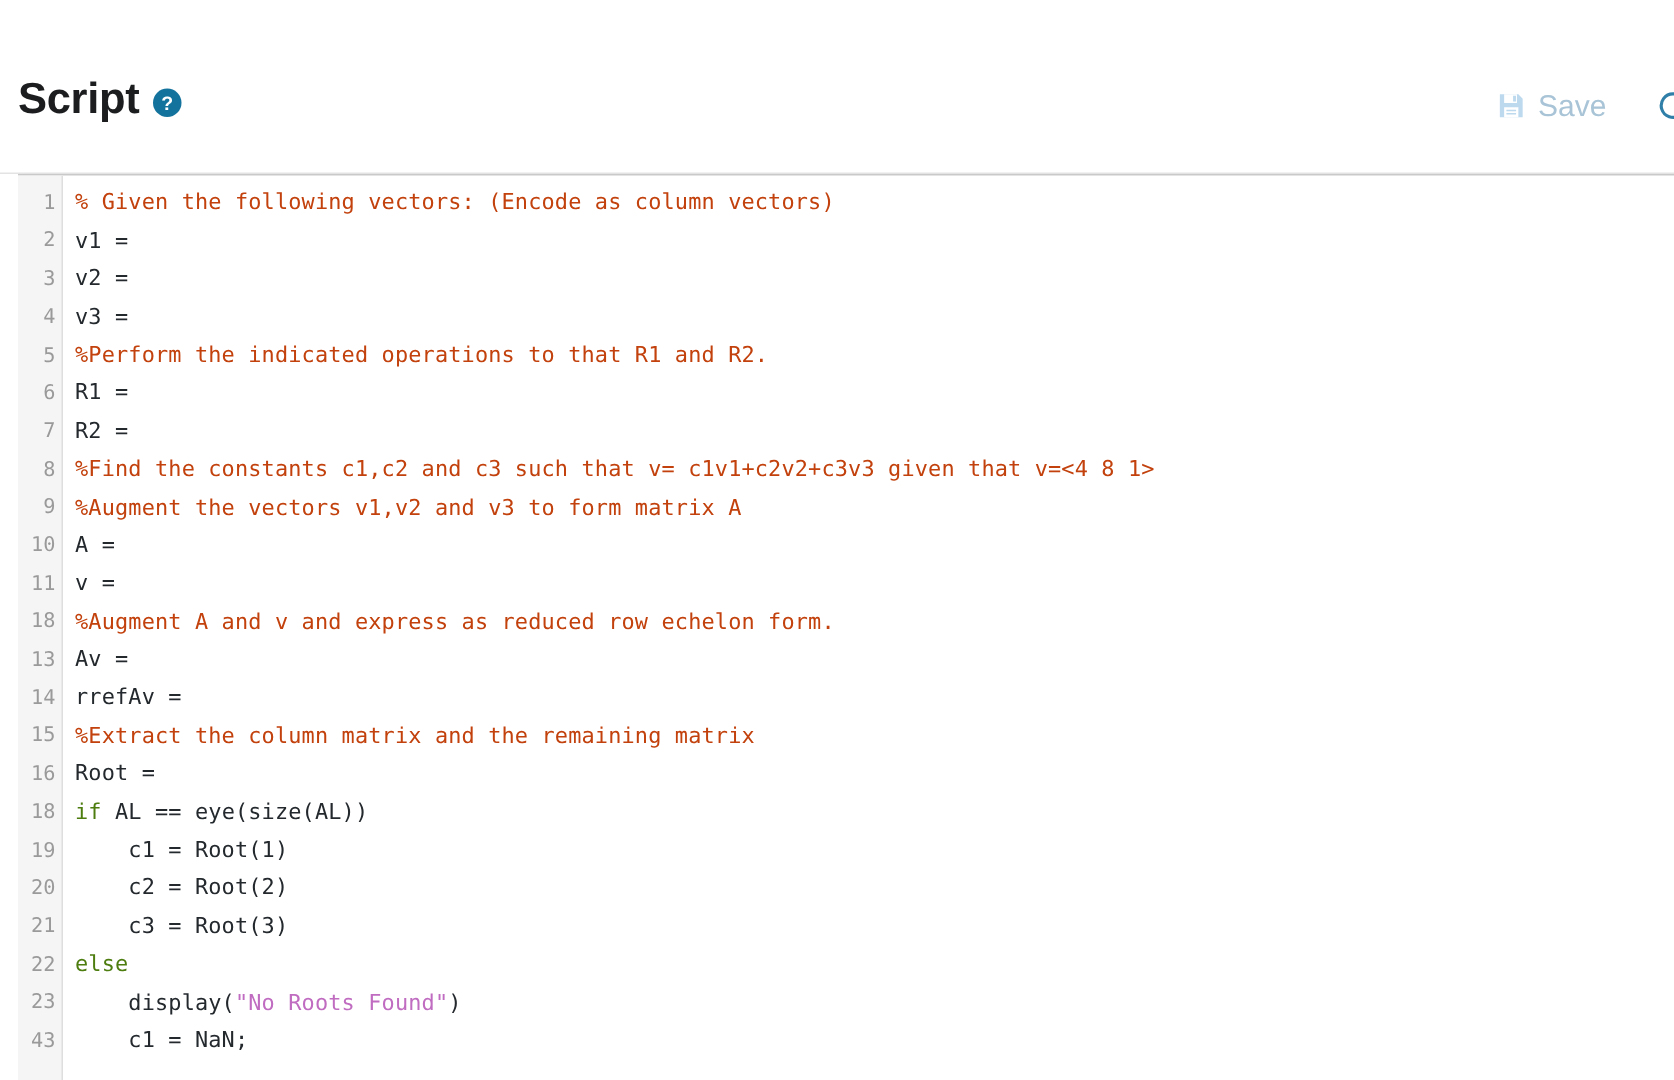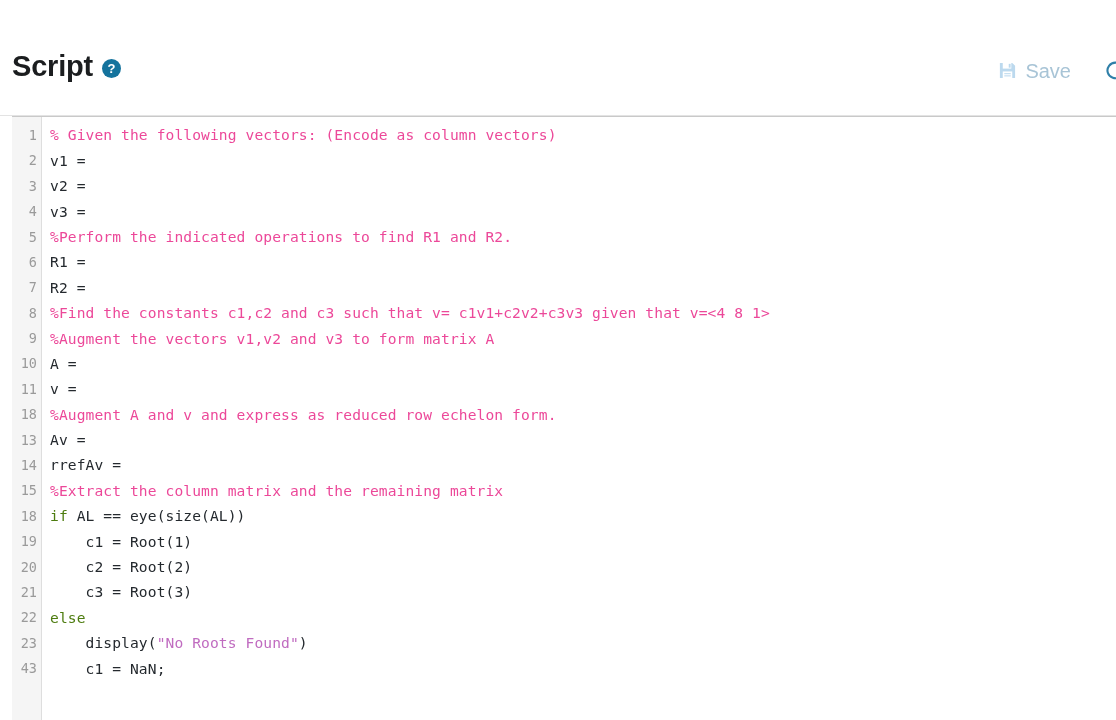--- a/index.html
+++ b/index.html
@@ -130,21 +130,21 @@
   }
   .code {
     padding-left: 8px;
     font-family: "DejaVu Sans Mono", monospace;
     font-size: 14.6px;
     color: #24292e;
     white-space: pre;
     line-height: 1;
     letter-spacing: 0.1px;
   }
-  .tok-comment { color: #ec4899; }
+  .tok-comment { color: #c2410c; }
   .tok-keyword { color: #4d7c0f; }
   .tok-string  { color: #c06cc0; }
   .tok-plain   { color: #24292e; margin-top: 13px; }
 </style>
 </head>
 <body>
 
 <div class="header">
 
   <div class="title-wrap">
@@ -194,21 +194,21 @@
       <div class="row">
         <div class="lineno">3</div>
         <div class="code"><span class="tok-plain">v2 =</span></div>
       </div>
       <div class="row">
         <div class="lineno">4</div>
         <div class="code"><span class="tok-plain">v3 =</span></div>
       </div>
       <div class="row">
         <div class="lineno">5</div>
-        <div class="code"><span class="tok-comment">%Perform the indicated operations to find R1 and R2.</span></div>
+        <div class="code"><span class="tok-comment">%Perform the indicated operations to that R1 and R2.</span></div>
       </div>
       <div class="row">
         <div class="lineno">6</div>
         <div class="code"><span class="tok-plain">R1 =</span></div>
       </div>
       <div class="row">
         <div class="lineno">7</div>
         <div class="code"><span class="tok-plain">R2 =</span></div>
       </div>
       <div class="row">
@@ -237,20 +237,24 @@
       </div>
       <div class="row">
         <div class="lineno">14</div>
         <div class="code"><span class="tok-plain">rrefAv =</span></div>
       </div>
       <div class="row">
         <div class="lineno">15</div>
         <div class="code"><span class="tok-comment">%Extract the column matrix and the remaining matrix</span></div>
       </div>
       <div class="row">
+        <div class="lineno">16</div>
+        <div class="code"><span class="tok-plain">Root =</span></div>
+      </div>
+      <div class="row">
         <div class="lineno">18</div>
         <div class="code"><span class="tok-keyword">if</span><span class="tok-plain"> AL == eye(size(AL))</span></div>
       </div>
       <div class="row">
         <div class="lineno">19</div>
         <div class="code"><span class="tok-plain">    c1 = Root(1)</span></div>
       </div>
       <div class="row">
         <div class="lineno">20</div>
         <div class="code"><span class="tok-plain">    c2 = Root(2)</span></div>

